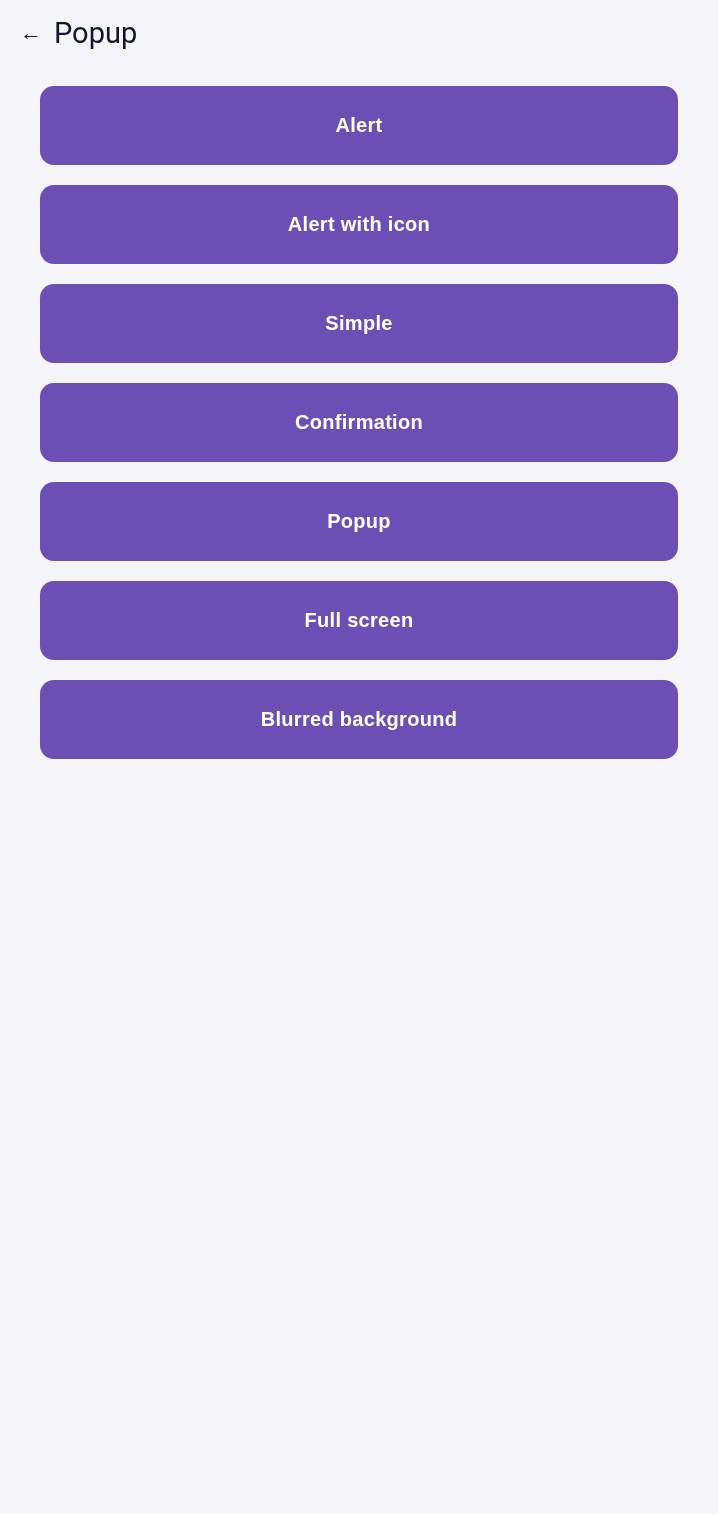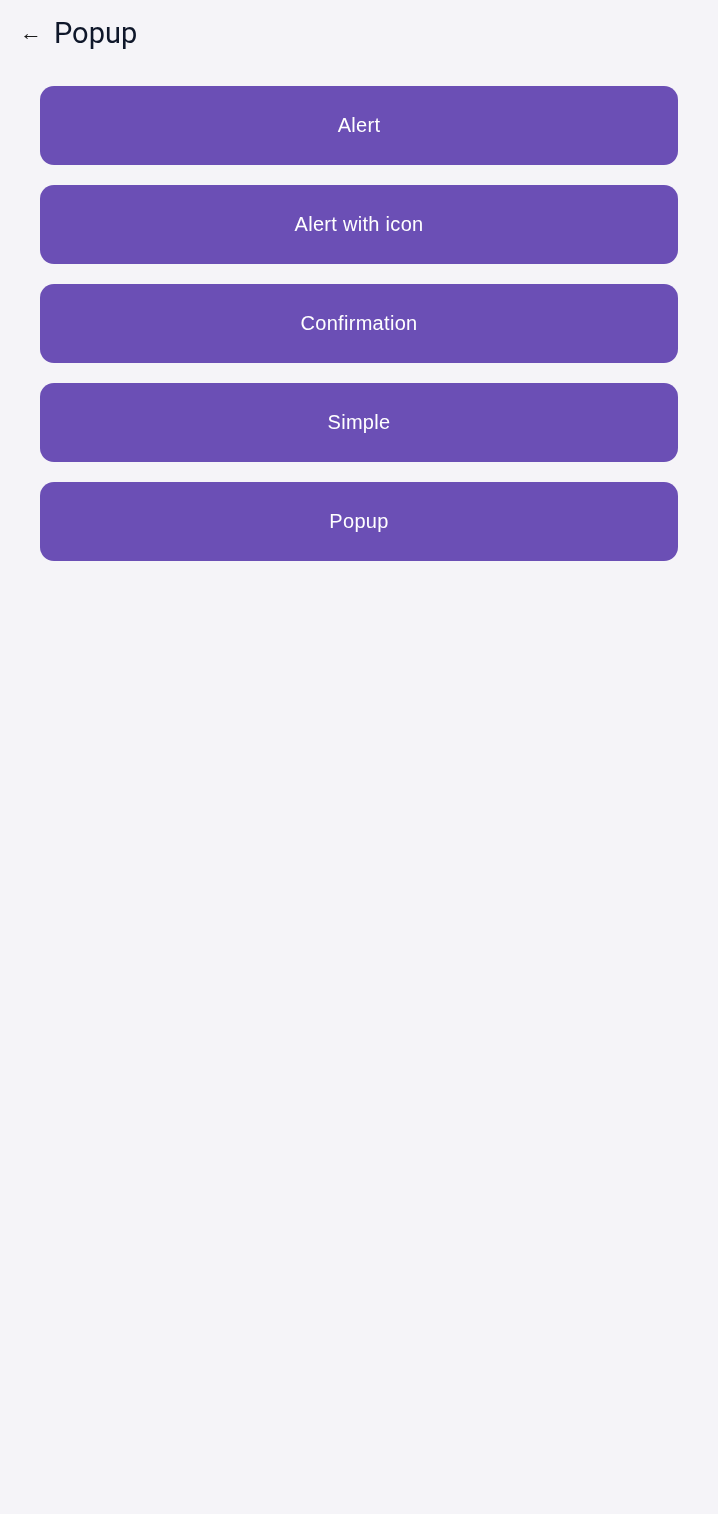--- a/index.html
+++ b/index.html
@@ -42,34 +42,36 @@
       gap: 20px;
     }
 
     .popup-button {
       background-color: #6b4fb5;
       color: #ffffff;
       border: none;
       border-radius: 14px;
       padding: 28px 20px;
       font-size: 20px;
-      font-weight: 400;
+      font-weight: 700;
       cursor: pointer;
       width: 100%;
       text-align: center;
       letter-spacing: 0.3px;
     }
   </style>
 </head>
 <body>
 
 <div class="header">
   <span class="back-arrow">←</span>
   <span class="page-title">Popup</span>
 </div>
 
 <div class="button-list">
 <button class="popup-button">Alert</button>
     <button class="popup-button">Alert with icon</button>
+    <button class="popup-button">Simple</button>
     <button class="popup-button">Confirmation</button>
-    <button class="popup-button">Simple</button>
     <button class="popup-button">Popup</button>
+    <button class="popup-button">Full screen</button>
+    <button class="popup-button">Blurred background</button>
   </div>
 
 </body></html>

